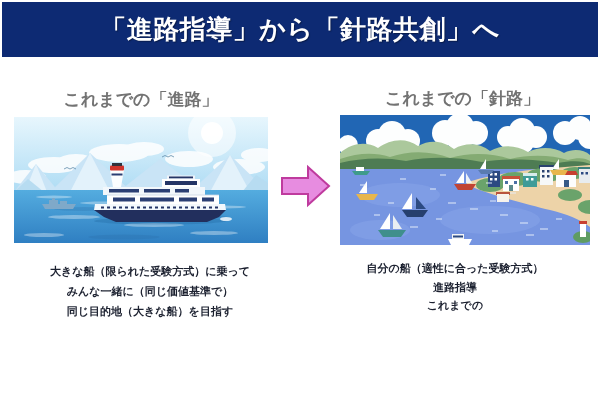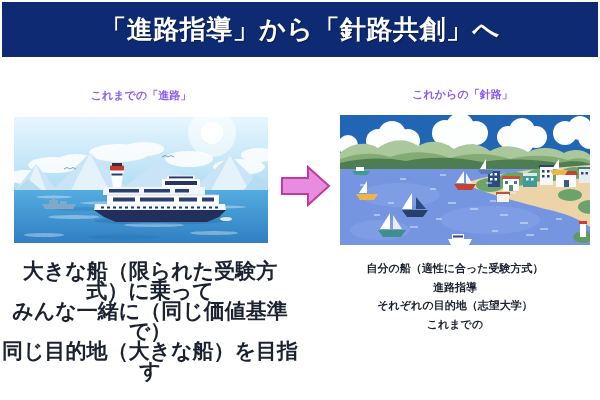--- a/index.html
+++ b/index.html
@@ -9,44 +9,44 @@
   }
   .banner{
     position:absolute;left:2px;top:2px;width:596px;height:55px;
     background:#0d2a73;display:flex;align-items:center;justify-content:center;
   }
   .banner-title{
     color:#ffffff;font-size:26px;font-weight:700;letter-spacing:.5px;
     text-shadow:1px 1px 1px rgba(0,0,0,.35);
   }
   .col-heading{
-    position:absolute;font-size:11px;font-weight:700;color:#8b5cf6;text-align:center;
+    position:absolute;font-size:17px;font-weight:700;color:#737373;text-align:center;
   }
   .heading-left{left:14px;top:88px;width:254px;}
   .heading-right{left:335px;top:87px;width:255px;}
   .illus{position:absolute;display:block;}
   .illus-left{left:14px;top:117px;width:254px;height:126px;}
   .illus-right{left:340px;top:115px;width:250px;height:130px;}
   .arrow-wrap{position:absolute;left:281px;top:164px;width:50px;height:44px;}
   .arrow-poly{stroke:#bf3b9e;stroke-width:2;stroke-linejoin:miter;}
   .body-text{
     position:absolute;text-align:center;font-weight:700;color:#1c2130;
   }
-  .body-left{left:2px;top:261px;width:296px;font-size:21px;line-height:20px;}
+  .body-left{left:2px;top:261px;width:296px;font-size:11px;line-height:20px;}
   .body-right{left:312px;top:259px;width:286px;font-size:11px;line-height:18.5px;}
 </style>
 </head>
 <body>
 
 <div class="banner">
   <div class="banner-title">「進路指導」から「針路共創」へ</div>
 </div>
 
 <div class="col-heading heading-left">これまでの「進路」</div>
-<div class="col-heading heading-right">これからの「針路」</div>
+<div class="col-heading heading-right">これまでの「針路」</div>
 
 <svg class="illus illus-left" viewBox="0 0 254 126">
   <defs>
     <linearGradient id="lsky" x1="0" y1="0" x2="0" y2="1">
       <stop offset="0" stop-color="#e7f6fd"></stop>
         <stop offset="1" stop-color="#aedcf4"></stop>
     </linearGradient>
     <linearGradient id="lsea" x1="0" y1="0" x2="0" y2="1">
       <stop offset="0" stop-color="#54acdf"></stop>
         <stop offset="1" stop-color="#2f7fc2"></stop>
@@ -286,15 +286,14 @@
 
 <div class="body-text body-left">
   <div>大きな船（限られた受験方式）に乗って</div>
   <div>みんな一緒に（同じ価値基準で）</div>
   <div>同じ目的地（大きな船）を目指す</div>
 </div>
 
 <div class="body-text body-right">
   <div>自分の船（適性に合った受験方式）</div>
   <div>進路指導</div>
-  <div>それぞれの目的地（志望大学）</div>
   <div>これまでの</div>
 </div>
 
 </body></html>

